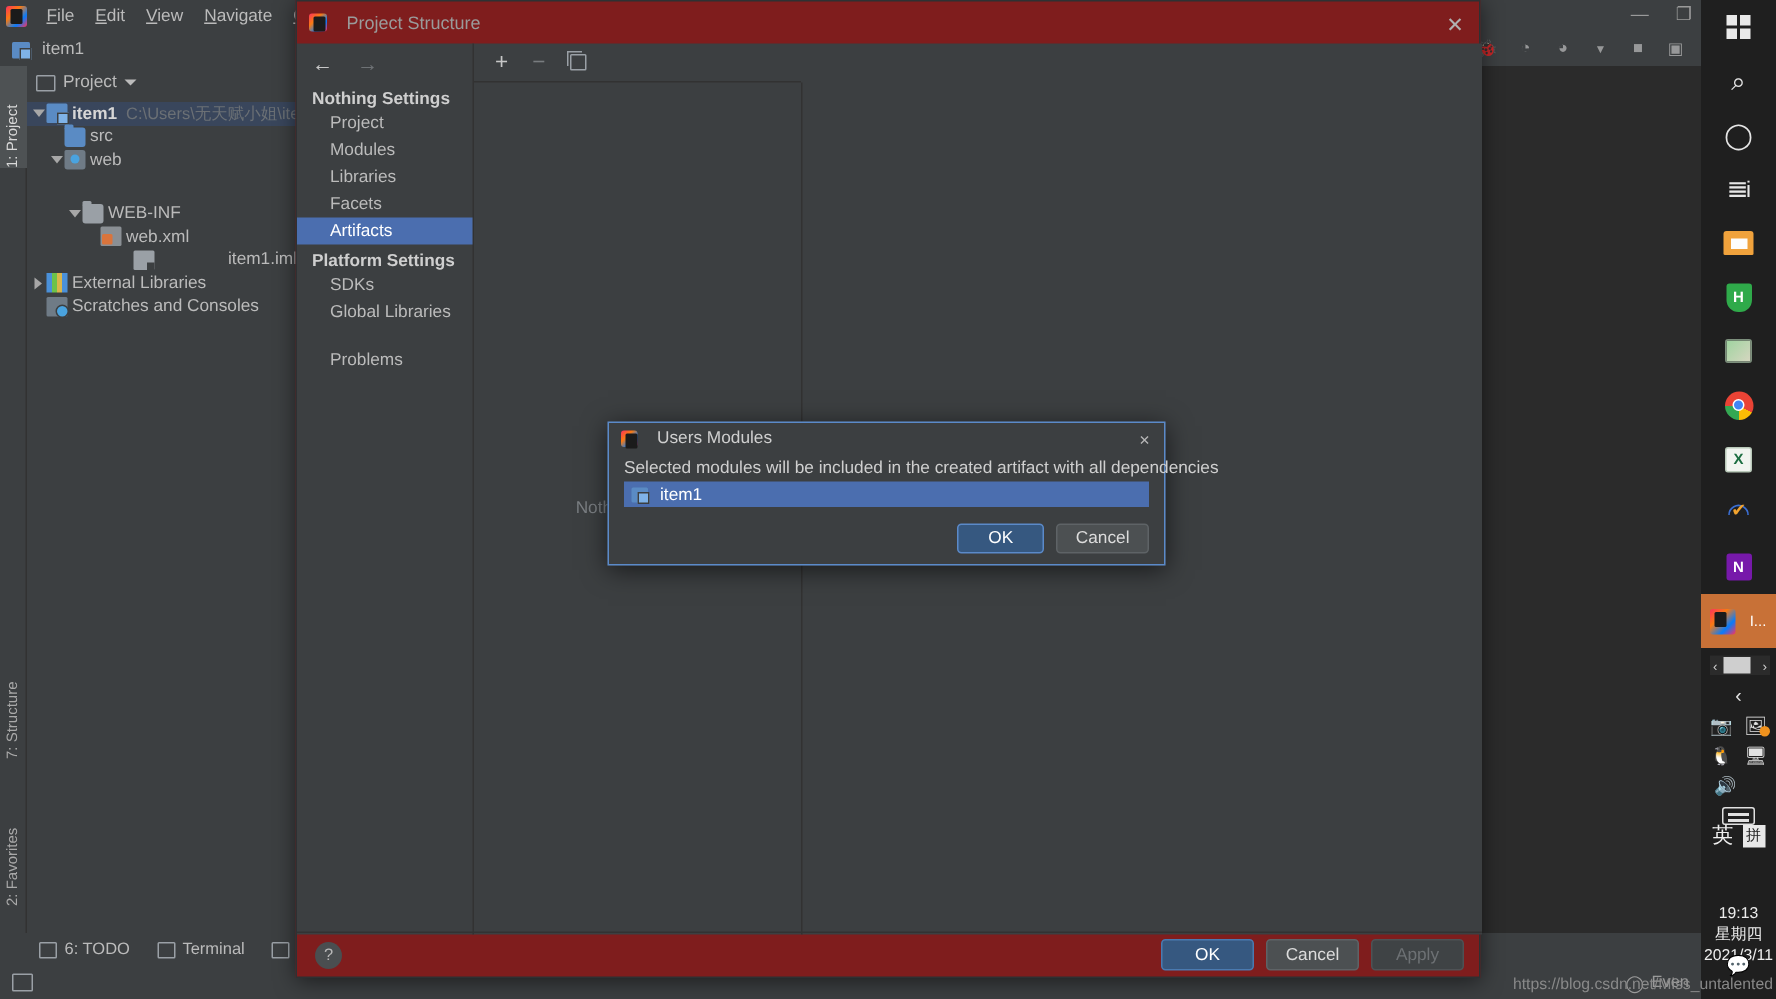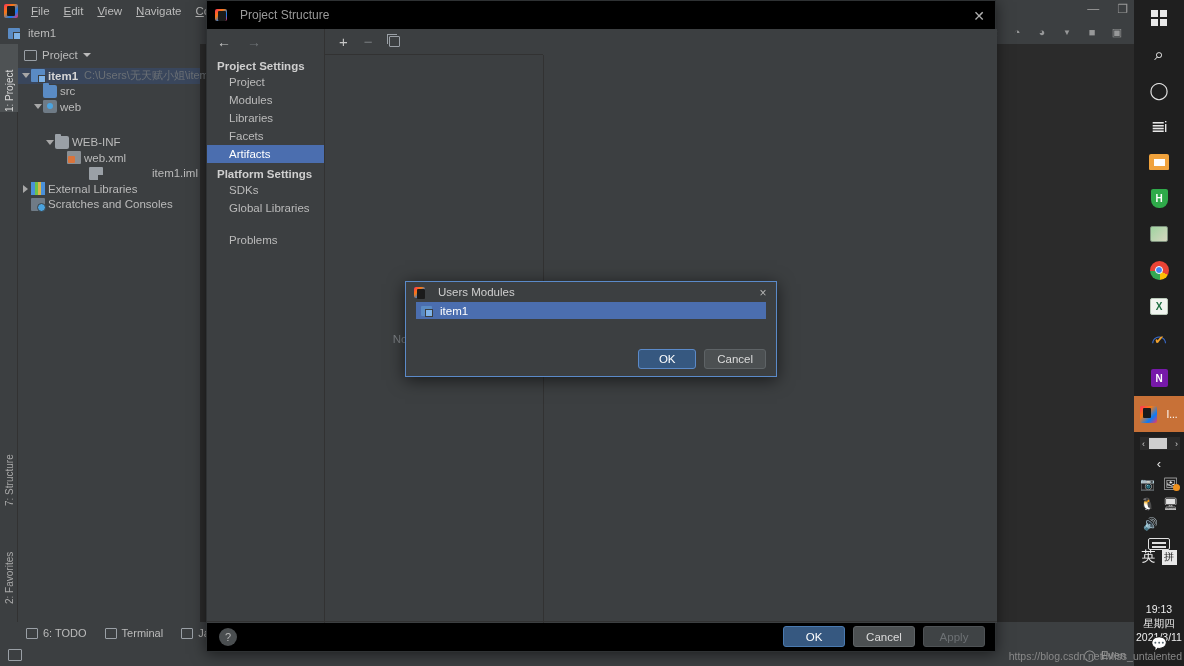--- a/index.html
+++ b/index.html
@@ -130,22 +130,22 @@
   .status-bar {
     position: absolute; left: 0; bottom: 0; width: 1134px; height: 22px;
     background: #3c3f41; display: flex; align-items: center; padding: 0 8px;
     font-size: 11px; color: #a2a2a2;
   }
   .sb-left { width: 14px; height: 12px; border: 1px solid #9aa0a6; border-radius: 1px; }
   .sb-right { margin-left: auto; display: flex; align-items: center; gap: 5px; color: #9a9a9a; }
 
   
   #ps-dialog {
-    position: absolute; left: 206px; top: 0; width: 790px; height: 652px;
-    background: #000000; border: 1px solid #2e3133;
+    position: absolute; left: 197px; top: 0; width: 790px; height: 652px;
+    background: #7f1d1d; border: 1px solid #2e3133;
     box-shadow: 0 2px 14px rgba(0,0,0,.55);
   }
   .ps-title {
     height: 28px; display: flex; align-items: center; padding-left: 8px; gap: 7px;
     color: #9a9a9a; font-size: 12px;
   }
   .ps-close {
     position: absolute; right: 6px; top: 5px; width: 20px; height: 20px;
     display: flex; align-items: center; justify-content: center;
     color: #b0b0b0; font-size: 14px;
@@ -424,21 +424,21 @@
   <div class="ps-close">✕</div>
 
   <div class="ps-body">
 
     <div class="ps-nav">
       <div class="ps-navbtns">
         <span class="arrow">←</span>
         <span class="arrow dim">→</span>
       </div>
       <div id="nav-root">
-          <div class="nav-group">Project Settings</div>
+          <div class="nav-group">Nothing Settings</div>
           <div class="nav-item">Project</div>
           <div class="nav-item">Modules</div>
           <div class="nav-item">Libraries</div>
           <div class="nav-item">Facets</div>
           <div class="nav-item active">Artifacts</div>
           <div class="nav-group">Platform Settings</div>
           <div class="nav-item">SDKs</div>
           <div class="nav-item">Global Libraries</div>
           <div class="nav-sep"></div>
           <div class="nav-item">Problems</div>
@@ -468,20 +468,21 @@
   </div>
 </div>
 
 <div id="sm-dialog">
   <div class="sm-title">
     <span class="ij-logo" style="width:11px;height:11px;"></span>
     <span>Users Modules</span>
   </div>
   <div class="sm-close">×</div>
 
+  <div class="sm-desc">Selected modules will be included in the created artifact with all dependencies</div>
 
   <div class="sm-list">
     <div class="sm-row">
       <span class="ico f-mod" style="width:11px;height:10px;"></span>
       <span>item1</span>
     </div>
   </div>
 
   <div class="sm-footer">
     <div class="sm-btn primary">OK</div>

